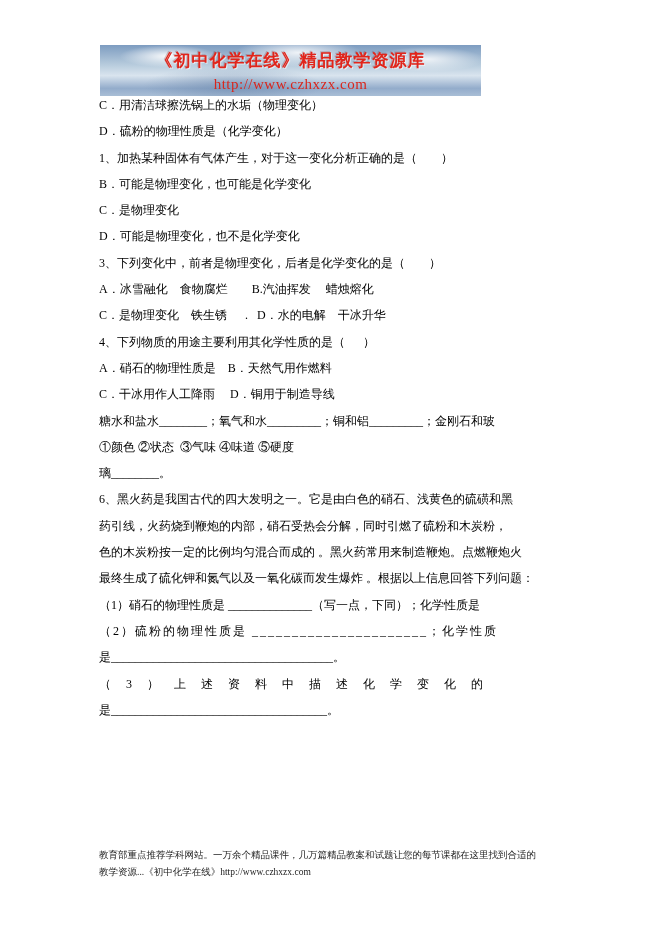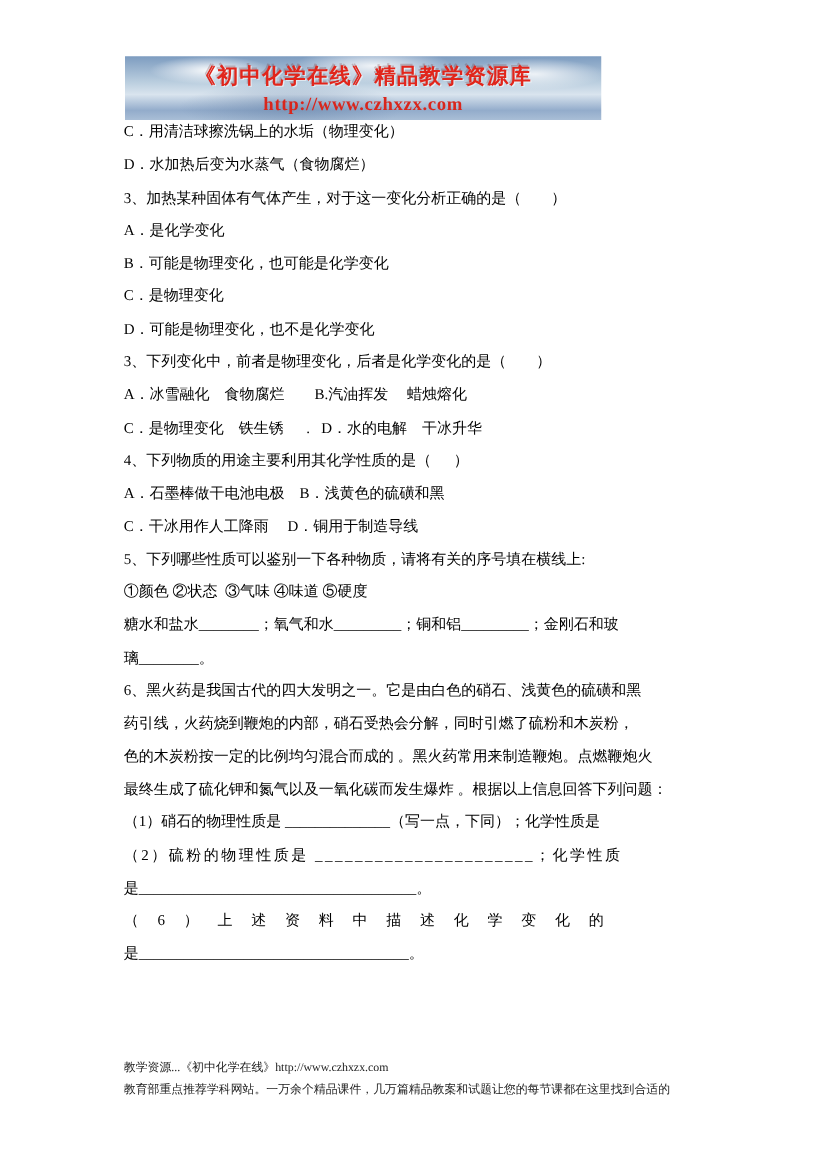--- a/index.html
+++ b/index.html
@@ -36,21 +36,21 @@
   .banner-title {
     font-size: 17px;
     font-weight: bold;
     color: #e1251b;
     letter-spacing: 1px;
     text-shadow: 1px 1px 0 rgba(255,255,255,0.55), -1px -1px 0 rgba(120,40,40,0.25);
     white-space: nowrap;
   }
   .banner-url {
     font-size: 15px;
-    font-weight: bold;
+    font-weight: normal;
     color: #d9261c;
     letter-spacing: 0.5px;
     white-space: nowrap;
   }
 
   
   .content {
     position: absolute;
     left: 99px;
     top: 92px;
@@ -85,45 +85,43 @@
 
 <div class="page">
 
   <div class="banner">
     <div class="banner-title">《初中化学在线》精品教学资源库</div>
     <div class="banner-url">http://www.czhxzx.com</div>
   </div>
 
   <div class="content">
     <div class="line">C．用清洁球擦洗锅上的水垢（物理变化）</div>
-    <div class="line">D．水加热后变为水蒸气（食物腐烂）</div>
-    <div class="line">3、加热某种固体有气体产生，对于这一变化分析正确的是（        ）</div>
-    <div class="line">A．是化学变化</div>
+    <div class="line">D．硫粉的物理性质是（化学变化）</div>
+    <div class="line">1、加热某种固体有气体产生，对于这一变化分析正确的是（        ）</div>
     <div class="line">B．可能是物理变化，也可能是化学变化</div>
     <div class="line">C．是物理变化</div>
     <div class="line">D．可能是物理变化，也不是化学变化</div>
     <div class="line">3、下列变化中，前者是物理变化，后者是化学变化的是（        ）</div>
     <div class="line">A．冰雪融化    食物腐烂        B.汽油挥发     蜡烛熔化</div>
     <div class="line">C．是物理变化    铁生锈      .   D．水的电解    干冰升华</div>
     <div class="line">4、下列物质的用途主要利用其化学性质的是（      ）</div>
-    <div class="line">A．石墨棒做干电池电极    B．浅黄色的硫磺和黑</div>
+    <div class="line">A．硝石的物理性质是    B．天然气用作燃料</div>
     <div class="line">C．干冰用作人工降雨     D．铜用于制造导线</div>
-    <div class="line">5、下列哪些性质可以鉴别一下各种物质，请将有关的序号填在横线上:</div>
+    <div class="line">糖水和盐水________；氧气和水_________；铜和铝_________；金刚石和玻</div>
     <div class="line">①颜色 ②状态  ③气味 ④味道 ⑤硬度</div>
-    <div class="line">糖水和盐水________；氧气和水_________；铜和铝_________；金刚石和玻</div>
     <div class="line">璃________。</div>
     <div class="line">6、黑火药是我国古代的四大发明之一。它是由白色的硝石、浅黄色的硫磺和黑</div>
     <div class="line">药引线，火药烧到鞭炮的内部，硝石受热会分解，同时引燃了硫粉和木炭粉，</div>
     <div class="line">色的木炭粉按一定的比例均匀混合而成的 。黑火药常用来制造鞭炮。点燃鞭炮火</div>
     <div class="line">最终生成了硫化钾和氮气以及一氧化碳而发生爆炸 。根据以上信息回答下列问题：</div>
     <div class="line">（1）硝石的物理性质是 ______________（写一点，下同）；化学性质是</div>
     <div class="line ls2">（2）硫粉的物理性质是 ______________________；化学性质</div>
     <div class="line">是_____________________________________。</div>
-    <div class="line ls16">（6）上述资料中描述化学变化的</div>
+    <div class="line ls16">（3）上述资料中描述化学变化的</div>
     <div class="line">是____________________________________。</div>
   </div>
 
   <div class="footer">
+    <div class="footer-line">教育部重点推荐学科网站。一万余个精品课件，几万篇精品教案和试题让您的每节课都在这里找到合适的</div>
     <div class="footer-line">教学资源...《初中化学在线》http://www.czhxzx.com</div>
-    <div class="footer-line">教育部重点推荐学科网站。一万余个精品课件，几万篇精品教案和试题让您的每节课都在这里找到合适的</div>
   </div>
 
 </div>
 
 </body></html>

